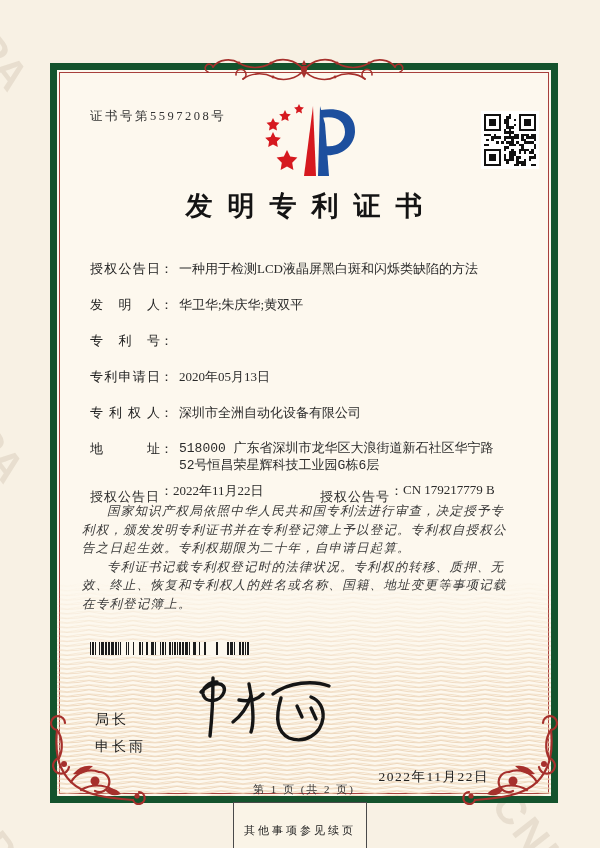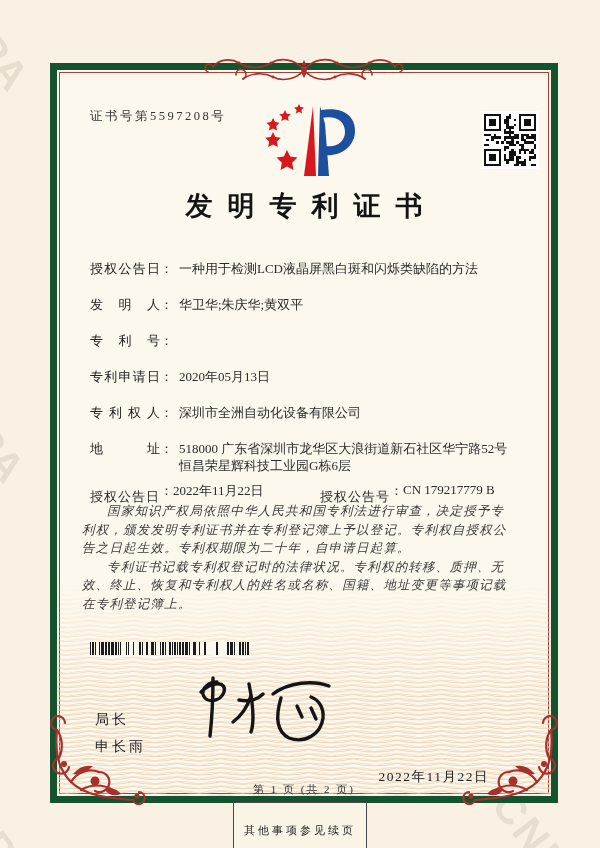--- a/index.html
+++ b/index.html
@@ -416,21 +416,21 @@
         <span class="field-value">2020年05月13日</span>
       </div>
       <div class="field-row">
         <span class="field-label">专利权人</span>
           <span class="field-colon">：</span>
         <span class="field-value">深圳市全洲自动化设备有限公司</span>
       </div>
       <div class="field-row" style="margin-bottom:8px;">
         <span class="field-label">地址</span>
           <span class="field-colon">：</span>
-        <span class="field-value" style="max-width:330px;">518000 广东省深圳市龙华区大浪街道新石社区华宁路52号恒昌荣星辉科技工业园G栋6层</span>
+        <span class="field-value" style="max-width:330px;font-family:Liberation Mono, monospace;">518000 广东省深圳市龙华区大浪街道新石社区华宁路52号恒昌荣星辉科技工业园G栋6层</span>
       </div>
       <div class="grant-row">
         <span class="grant-pair" style="width:230px;">
           <span class="g-label">授权公告日</span>
             <span>：</span>
           <span>2022年11月22日</span>
         </span>
         <span class="grant-pair">
           <span class="g-label">授权公告号</span>
             <span>：</span>

